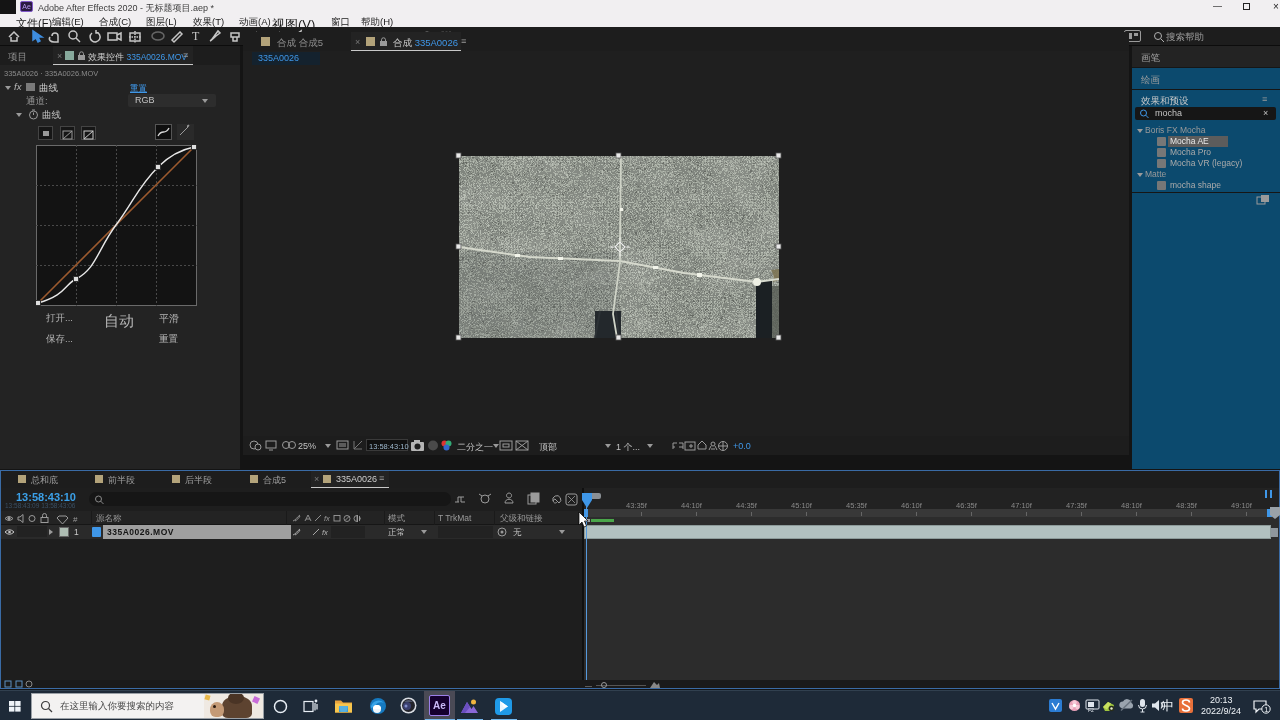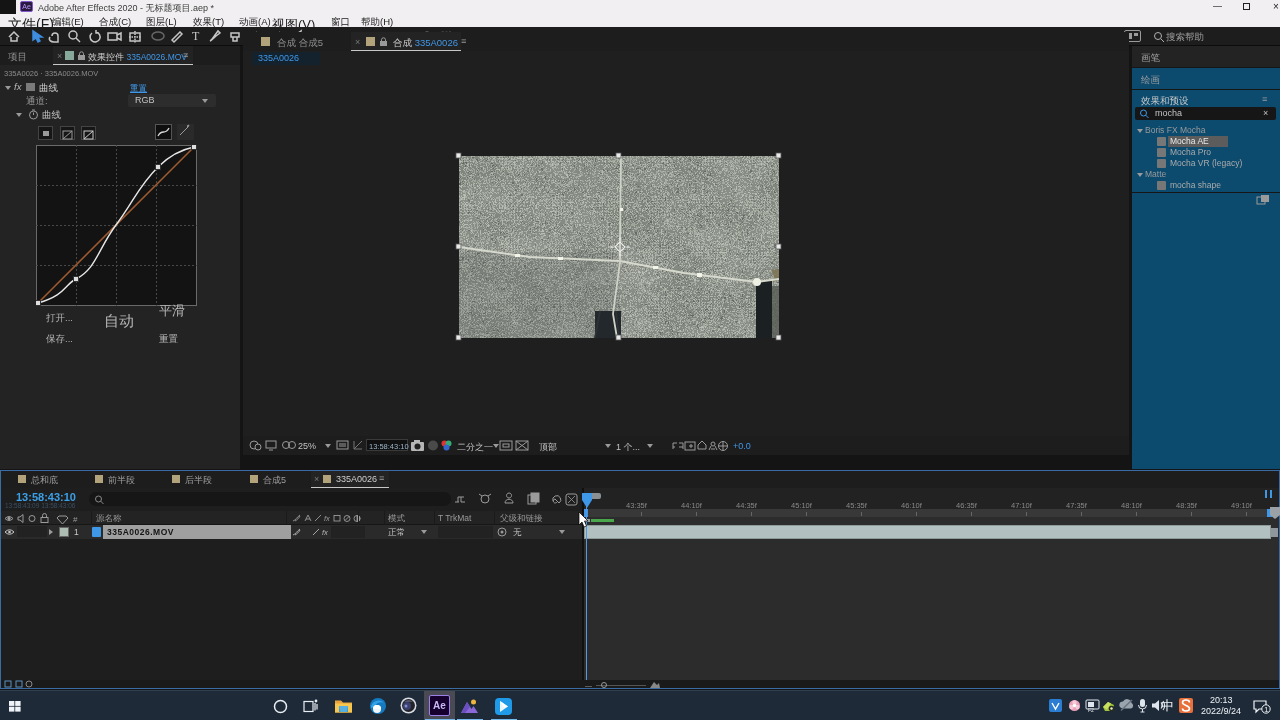--- a/index.html
+++ b/index.html
@@ -14,21 +14,21 @@
 <div class="abs" id="titlebar" style="left:16px;top:0;width:1280px;height:14px;background:#f1eff1">
   <div class="abs" style="left:4px;top:1px;width:13px;height:11px;background:#2a1a42;border:1px solid #8159c9;border-radius:2px;color:#b69aef;font-size:7px;line-height:10px;text-align:center">Ae</div>
   <div class="txt" style="left:22px;top:2px;font-size:9px;color:#3c3c3c">Adobe After Effects 2020 - 无标题项目.aep *</div>
   <div class="txt" style="left:1197px;top:1px;font-size:9px;color:#222">—</div>
   <div class="abs" style="left:1227px;top:3px;width:7px;height:7px;border:1px solid #222"></div>
   <div class="txt" style="left:1257px;top:1px;font-size:10px;color:#222">×</div>
   <div class="abs" style="left:1277px;top:0;width:3px;height:18px;background:#9adbd4"></div>
 </div>
 
 <div class="abs" id="menubar" style="left:0;top:14px;width:1280px;height:13px;background:#f1eff1">
-  <div class="txt" style="left:8px;top:2px;font-size:14px;color:#1a1a1a">文件(F)</div>
+  <div class="txt" style="left:16px;top:2px;font-size:11px;color:#1a1a1a">文件(F)</div>
   <div class="txt" style="left:52px;top:2px;font-size:9.5px;color:#1a1a1a">编辑(E)</div>
   <div class="txt" style="left:99px;top:2px;font-size:9.5px;color:#1a1a1a">合成(C)</div>
   <div class="txt" style="left:146px;top:2px;font-size:9.5px;color:#1a1a1a">图层(L)</div>
   <div class="txt" style="left:193px;top:2px;font-size:9.5px;color:#1a1a1a">效果(T)</div>
   <div class="txt" style="left:239px;top:2px;font-size:9.5px;color:#1a1a1a">动画(A)</div>
   <div class="txt" style="left:272px;top:2px;font-size:13px;color:#1a1a1a">视图(V)</div>
   <div class="txt" style="left:331px;top:2px;font-size:9.5px;color:#1a1a1a">窗口</div>
   <div class="txt" style="left:361px;top:2px;font-size:9.5px;color:#1a1a1a">帮助(H)</div>
 </div>
 
@@ -140,21 +140,21 @@
     <path d="M2 158 C 30 150 28 140 40 134 C 60 124 62 104 80 80 C 98 56 102 42 122 22 C 136 8 148 4 158 2" stroke="#e8e8e8" stroke-width="1.4" fill="none"></path>
     <g fill="#dedede" stroke="#333">
       <rect x="-0.5" y="155.5" width="5" height="5"></rect>
       <rect x="37.5" y="131.5" width="5" height="5"></rect>
       <rect x="119.5" y="19.5" width="5" height="5"></rect>
       <rect x="155.5" y="-0.5" width="5" height="5"></rect>
     </g>
   </svg>
   <div class="txt" style="left:46px;top:266px;font-size:9.5px;color:#b5b5b5">打开...</div>
   <div class="txt" style="left:104px;top:266px;font-size:15px;color:#b5b5b5">自动</div>
-  <div class="txt" style="left:159px;top:256px;font-size:13px;color:#b5b5b5">平滑</div>
+  <div class="txt" style="left:159px;top:266px;font-size:10px;color:#b5b5b5">平滑</div>
   <div class="txt" style="left:46px;top:287px;font-size:9.5px;color:#b5b5b5">保存...</div>
   <div class="txt" style="left:159px;top:287px;font-size:9.5px;color:#b5b5b5">重置</div>
 </div>
 
 <div class="abs" id="comppanel" style="left:243px;top:32px;width:886px;height:423px;background:#1f1f1f">
   <div class="abs" style="left:0;top:0;width:886px;height:19px;background:#1d1d1d"></div>
   <div class="abs" style="left:18px;top:5px;width:9px;height:9px;background:#b3a37a"></div>
   <div class="txt" style="left:34px;top:5px;font-size:9.5px;color:#8f8f8f">合成 合成5</div>
   <div class="abs" style="left:108px;top:0;width:110px;height:19px;background:#232323;border-bottom:1px solid #c8c8c8"></div>
   <div class="txt" style="left:112px;top:5px;font-size:9px;color:#777">×</div>
@@ -511,20 +511,35 @@
 
 <div class="abs" id="taskbar" style="left:0;top:690px;width:1280px;height:30px;background:#1e2a38;border-top:1px solid #31404f">
   <svg class="abs" style="left:9px;top:10px" width="12" height="11">
       <g fill="#eef3f8">
         <rect x="0" y="0" width="5.4" height="4.9"></rect>
         <rect x="6.2" y="0" width="5.4" height="4.9"></rect>
         <rect x="0" y="5.7" width="5.4" height="4.9"></rect>
         <rect x="6.2" y="5.7" width="5.4" height="4.9"></rect>
       </g>
     </svg>
+  <div id="searchbox" class="abs" style="left:31px;top:2px;width:233px;height:26px;background:#f3f2f1;border:1px solid #9aa0a6">
+    <svg class="abs" style="left:8px;top:6px" width="14" height="14">
+        <circle cx="5.5" cy="5.5" r="4" stroke="#3c3c3c" fill="none" stroke-width="1.2"></circle>
+        <path d="M8.5 8.5 l3.5 3.5" stroke="#3c3c3c" stroke-width="1.2"></path>
+      </svg>
+    <div class="txt" style="left:28px;top:6px;font-size:9.5px;color:#4a4a4a">在这里输入你要搜索的内容</div>
+    <div class="abs" style="left:172px;top:0;width:59px;height:24px;background:#efe9e2;overflow:hidden">
+      <div class="abs" style="left:18px;top:2px;width:30px;height:22px;background:#5d4330;border-radius:45% 45% 20% 20%"></div>
+      <div class="abs" style="left:24px;top:-2px;width:16px;height:12px;background:#4a3425;border-radius:50%"></div>
+      <div class="abs" style="left:6px;top:8px;width:14px;height:15px;background:#c49a76;border-radius:50% 50% 40% 40%"></div>
+      <div class="abs" style="left:9px;top:11px;width:3px;height:3px;background:#2a1a10;border-radius:50%"></div>
+      <div class="abs" style="left:49px;top:3px;width:6px;height:6px;background:#c86bd8;transform:rotate(25deg)"></div>
+      <div class="abs" style="left:1px;top:1px;width:5px;height:5px;background:#e8b84a;transform:rotate(15deg)"></div>
+    </div>
+  </div>
   <svg class="abs" style="left:273px;top:8px" width="15" height="15">
       <circle cx="7.5" cy="7.5" r="6" stroke="#e8eef5" fill="none" stroke-width="1.5"></circle>
     </svg>
   <svg class="abs" style="left:303px;top:8px" width="16" height="15">
       <g stroke="#e8eef5" fill="none" stroke-width="1.2">
         <rect x="1" y="2.5" width="9" height="10"></rect>
         <path d="M12 4 v7.5 m2 -6.5 v5.5"></path>
         <circle cx="13" cy="2" r="0.8" fill="#e8eef5"></circle>
       </g>
     </svg>

